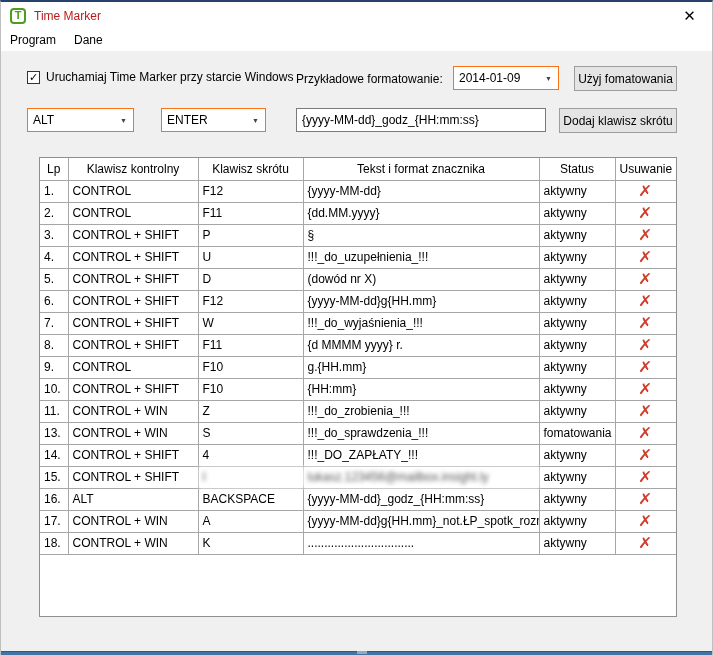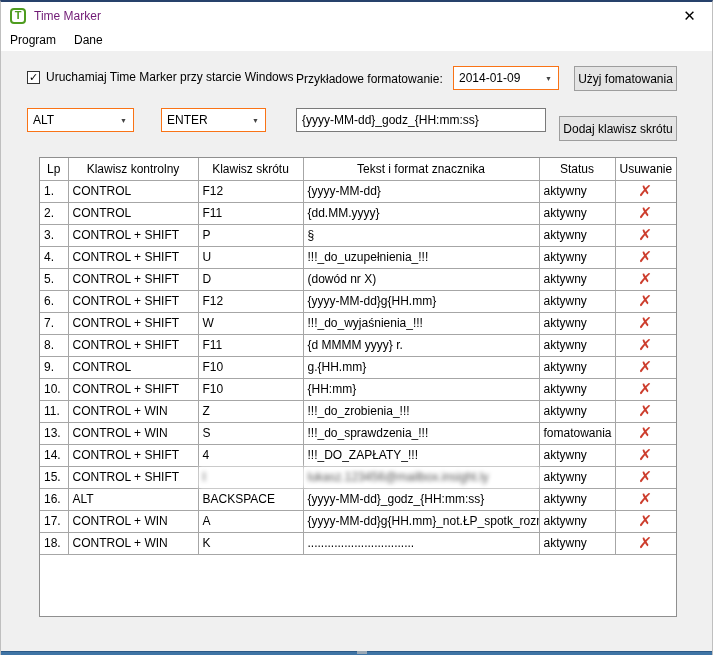--- a/index.html
+++ b/index.html
@@ -20,21 +20,21 @@
   
   .titlebar {
     position:absolute; top:0; left:0; right:0; height:27px;
     background:#ffffff; display:flex; align-items:center; padding-left:9px;
   }
   .app-icon {
     width:16px; height:16px; border:2px solid #4e9c1f; border-radius:4px;
     background:#fff; color:#4e9c1f; font-weight:bold; font-size:11px;
     display:flex; align-items:center; justify-content:center; line-height:1;
   }
-  .title-text { margin-left:8px; font-size:12px; color:#701a75; }
+  .title-text { margin-left:8px; font-size:12px; color:#b91c1c; }
   .close-btn {
     position:absolute; right:0; top:0; width:45px; height:27px;
     display:flex; align-items:center; justify-content:center;
     font-size:15px; color:#000; cursor:default;
   }
   
   .menubar {
     position:absolute; top:27px; left:0; right:0; height:23px;
     background:#ffffff; display:flex; align-items:flex-start;
     border-bottom:1px solid #f0f0f0;
@@ -68,21 +68,21 @@
   }
   .btn-format { left:573px; top:2px; width:103px; }
   .combo-ctrl { left:26px; top:2px; width:107px; }
   .combo-key { left:160px; top:2px; width:105px; }
   .text-input {
     position:absolute; left:295px; top:2px; width:250px; height:24px;
     background:#fff; border:1px solid #7a7a7a; font-size:12px;
     font-family:"Liberation Sans","DejaVu Sans",sans-serif;
     padding:0 5px; color:#000;
   }
-  .btn-add { left:558px; top:10px; width:118px; }
+  .btn-add { left:558px; top:2px; width:118px; }
   
   .grid-container {
     position:absolute; left:38px; top:155px; width:638px; height:460px;
     background:#fff; border:1px solid #8f8f8f; overflow:hidden;
   }
   table { border-collapse:collapse; table-layout:fixed; width:636px; }
   th, td {
     border:1px solid #a6a6a6; height:22px; padding:0 4px;
     font-weight:normal; font-size:12px; white-space:nowrap; overflow:hidden;
   }

